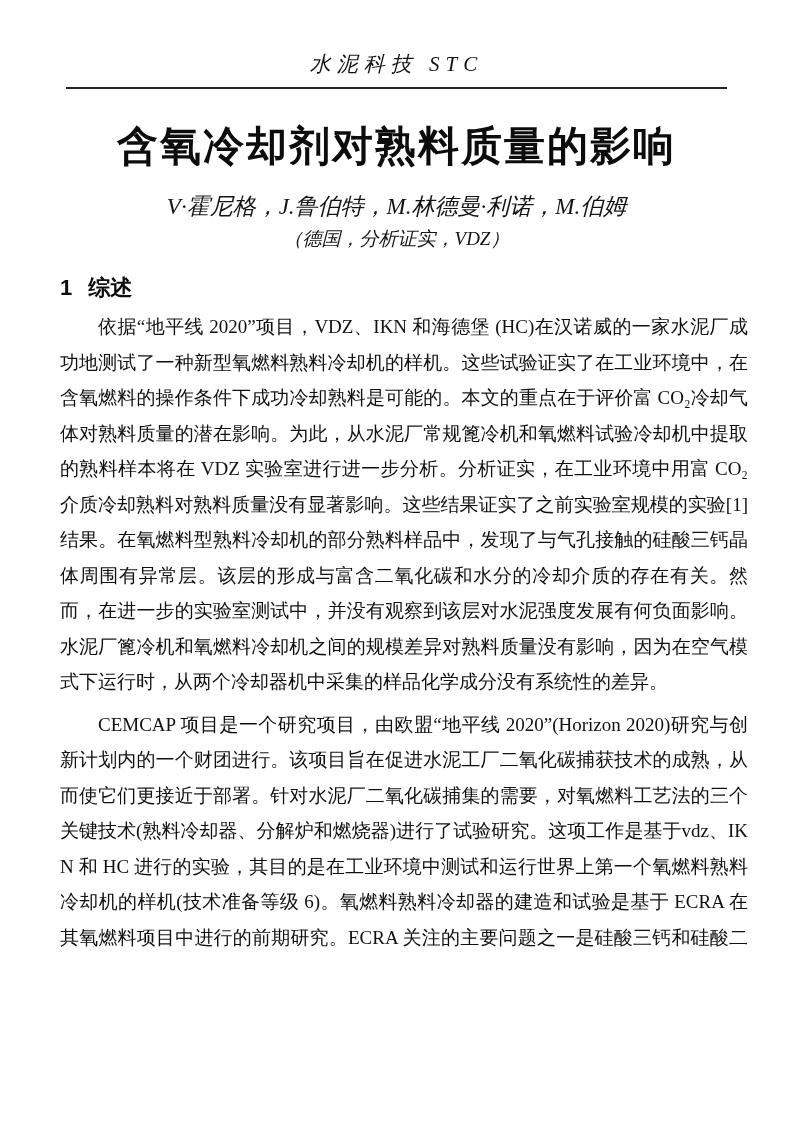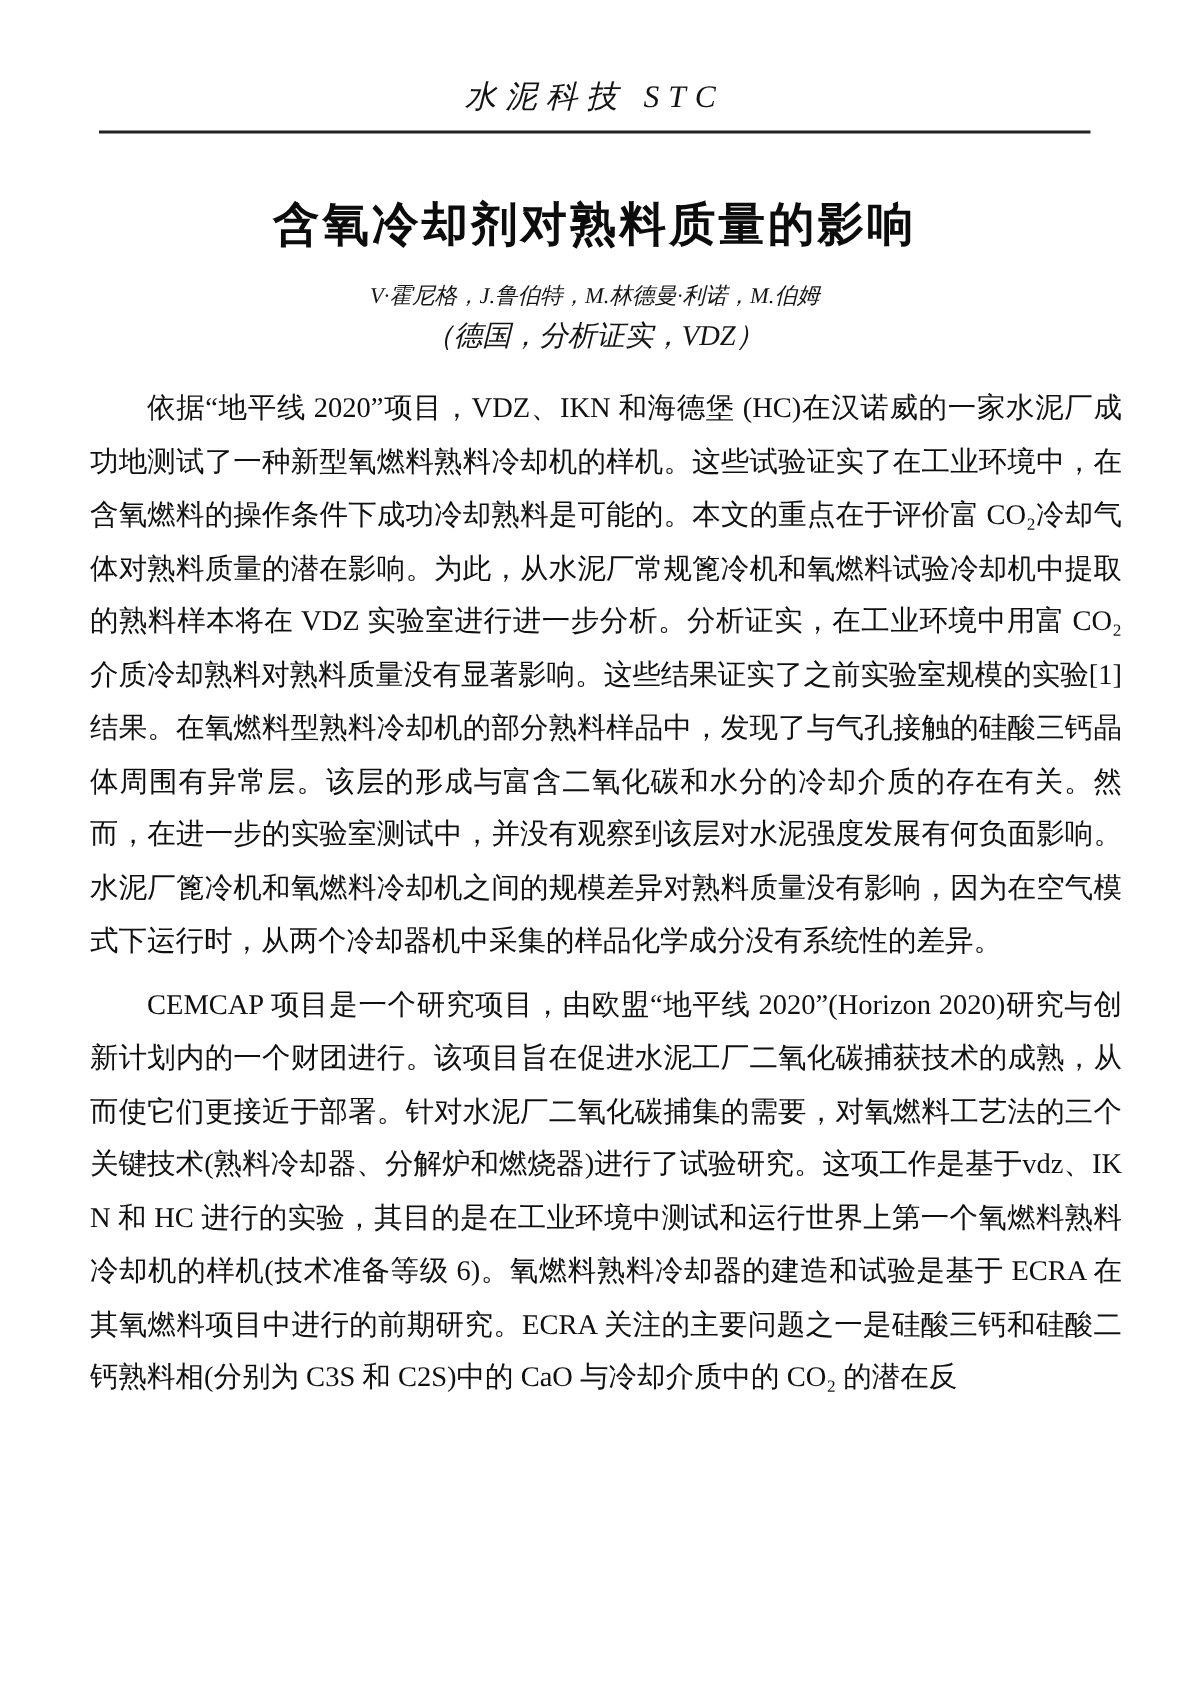--- a/index.html
+++ b/index.html
@@ -26,34 +26,34 @@
     color: #141414;
   }
   .header-rule {
     height: 2px;
     background: #232323;
     margin: 9px 66px 0 66px;
   }
 
   
   .article-title {
-    margin-top: 40px;
+    margin-top: 30px;
     text-align: center;
     font-family: "Liberation Sans", "DejaVu Sans", sans-serif;
     font-weight: bold;
-    font-size: 31px;
+    font-size: 41px;
     letter-spacing: 2px;
     color: #0c0c0c;
   }
   .authors-line {
     margin-top: 17px;
     text-align: center;
     font-family: "Liberation Serif", "DejaVu Serif", serif;
     font-style: italic;
-    font-size: 15px;
+    font-size: 23px;
     color: #141414;
   }
   .affiliation-line {
     margin-top: 4px;
     text-align: center;
     font-family: "Liberation Serif", "DejaVu Serif", serif;
     font-style: italic;
     font-size: 19px;
     color: #141414;
   }
@@ -112,20 +112,23 @@
   <div class="journal-title">水泥科技 STC</div>
   <div class="header-rule"></div>
 
   <div class="article-title">含氧冷却剂对熟料质量的影响</div>
   <div class="authors-line">V·霍尼格，J.鲁伯特，M.林德曼·利诺，M.伯姆</div>
   <div class="affiliation-line">（德国，分析证实，VDZ）</div>
 
   <div class="content">
 
     <div class="section">
+      <div class="section-heading">
+        <span class="sec-num">1</span><span>综述</span>
+      </div>
       <p class="section-paragraph">依据“地平线 2020”项目，VDZ、IKN 和海德堡 (HC)在汉诺威的一家水泥厂成功地测试了一种新型氧燃料熟料冷却机的样机。这些试验证实了在工业环境中，在含氧燃料的操作条件下成功冷却熟料是可能的。本文的重点在于评价富 CO₂冷却气体对熟料质量的潜在影响。为此，从水泥厂常规篦冷机和氧燃料试验冷却机中提取的熟料样本将在 VDZ 实验室进行进一步分析。分析证实，在工业环境中用富 CO₂介质冷却熟料对熟料质量没有显著影响。这些结果证实了之前实验室规模的实验[1]结果。在氧燃料型熟料冷却机的部分熟料样品中，发现了与气孔接触的硅酸三钙晶体周围有异常层。该层的形成与富含二氧化碳和水分的冷却介质的存在有关。然而，在进一步的实验室测试中，并没有观察到该层对水泥强度发展有何负面影响。水泥厂篦冷机和氧燃料冷却机之间的规模差异对熟料质量没有影响，因为在空气模式下运行时，从两个冷却器机中采集的样品化学成分没有系统性的差异。</p>
     </div>
 
     <div class="section">
       <p class="section-paragraph">CEMCAP 项目是一个研究项目，由欧盟“地平线 2020”(Horizon 2020)研究与创新计划内的一个财团进行。该项目旨在促进水泥工厂二氧化碳捕获技术的成熟，从而使它们更接近于部署。针对水泥厂二氧化碳捕集的需要，对氧燃料工艺法的三个关键技术(熟料冷却器、分解炉和燃烧器)进行了试验研究。这项工作是基于vdz、IKN 和 HC 进行的实验，其目的是在工业环境中测试和运行世界上第一个氧燃料熟料冷却机的样机(技术准备等级 6)。氧燃料熟料冷却器的建造和试验是基于 ECRA 在其氧燃料项目中进行的前期研究。ECRA 关注的主要问题之一是硅酸三钙和硅酸二钙熟料相(分别为 C3S 和 C2S)中的 CaO 与冷却介质中的 CO₂ 的潜在反</p>
     </div>
 
   </div>
 
   <div class="footer">

